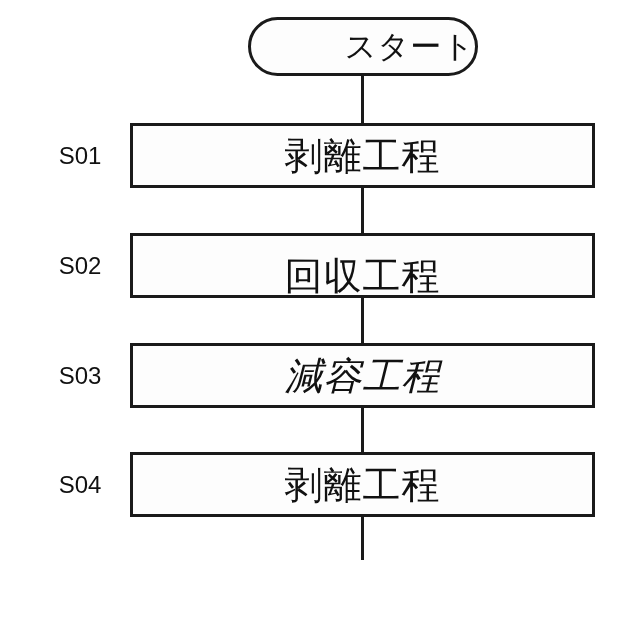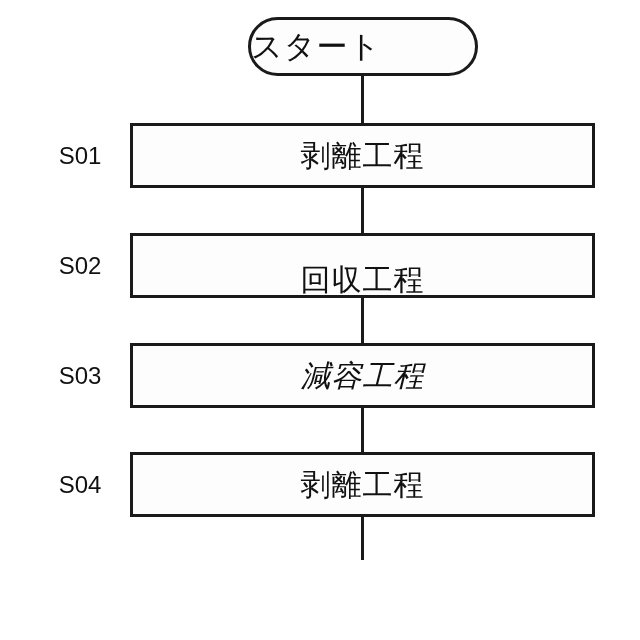--- a/index.html
+++ b/index.html
@@ -29,21 +29,21 @@
   .terminator {
     position: absolute;
     left: 248px;
     width: 230px;
     box-sizing: border-box;
     border: 3px solid #1a1a1a;
     border-radius: 999px;
     background: #fdfdfd;
     display: flex;
     align-items: center;
-    justify-content: flex-start;
+    justify-content: flex-end;
   }
   .terminator .node-text {
     font-size: 31px;
     line-height: 1;
     color: #111111;
     letter-spacing: 1px;
     white-space: nowrap;
   }
   
   .process {
@@ -52,21 +52,21 @@
     width: 465px;
     height: 65px;
     box-sizing: border-box;
     border: 3px solid #1a1a1a;
     background: #fdfdfd;
     display: flex;
     align-items: center;
     justify-content: center;
   }
   .process .node-text {
-    font-size: 30px;
+    font-size: 38px;
     line-height: 1;
     color: #111111;
     letter-spacing: 1px;
     white-space: nowrap;
   }
   
   .step-label {
     position: absolute;
     left: 38px;
     width: 84px;

